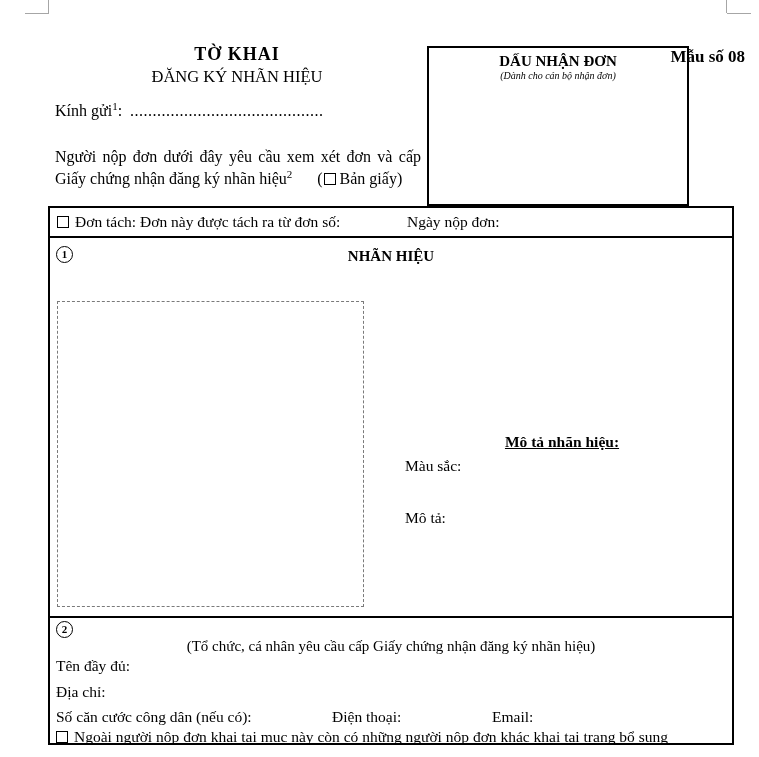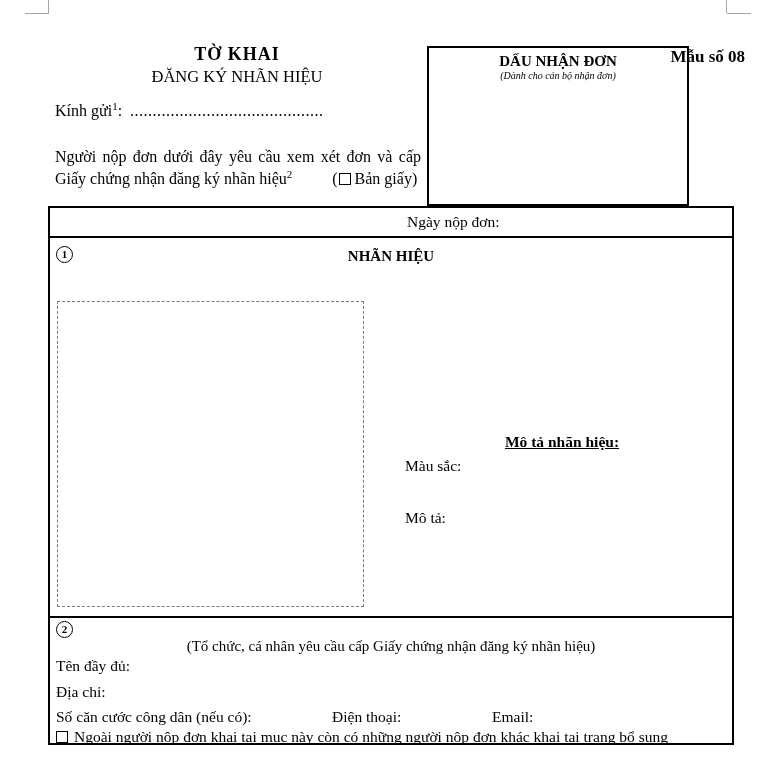--- a/index.html
+++ b/index.html
@@ -26,21 +26,21 @@
 
   .title-block { left: 55px; top: 44px; width: 364px; text-align: center; }
   .title-main { font-size: 18px; font-weight: bold; letter-spacing: 1px; }
   .title-sub  { font-size: 16.5px; margin-top: 2px; }
 
   .kinh-gui { left: 55px; top: 102px; font-size: 16px; white-space: nowrap; }
   .kinh-gui .dots { letter-spacing: 0.5px; }
 
   .request-para { left: 55px; top: 146px; width: 366px; font-size: 16px; line-height: 22px; }
   .request-line1 { text-align: justify; text-align-last: justify; }
-  .paper-copy { margin-left: 40px; white-space: nowrap; }
+  .paper-copy { margin-left: 25px; white-space: nowrap; }
 
   sup { font-size: 11px; line-height: 0; }
 
   .stamp-box {
     left: 427px; top: 46px; width: 262px; height: 160px;
     border: 2px solid #000; text-align: center; padding-top: 5px;
   }
   .stamp-title { font-size: 15px; font-weight: bold; }
   .stamp-sub { font-size: 10px; font-style: italic; }
 
@@ -128,20 +128,21 @@
   </div>
 
   <div class="abs stamp-box">
     <div class="stamp-title">DẤU NHẬN ĐƠN</div>
     <div class="stamp-sub">(Dành cho cán bộ nhận đơn)</div>
   </div>
 
   <div class="abs main-table">
 
     <div class="row1">
+      <span class="row1-label"><span class="cbx"></span><span>Đơn tách: Đơn này được tách ra từ đơn số:</span></span>
       <span class="row1-date">Ngày nộp đơn:</span>
     </div>
 
     <div class="row2">
       <span class="abs sec-num sec1-num">1</span>
       <div class="abs sec-title sec1-title">NHÃN HIỆU</div>
       <div class="abs mark-box"></div>
 
 
 

